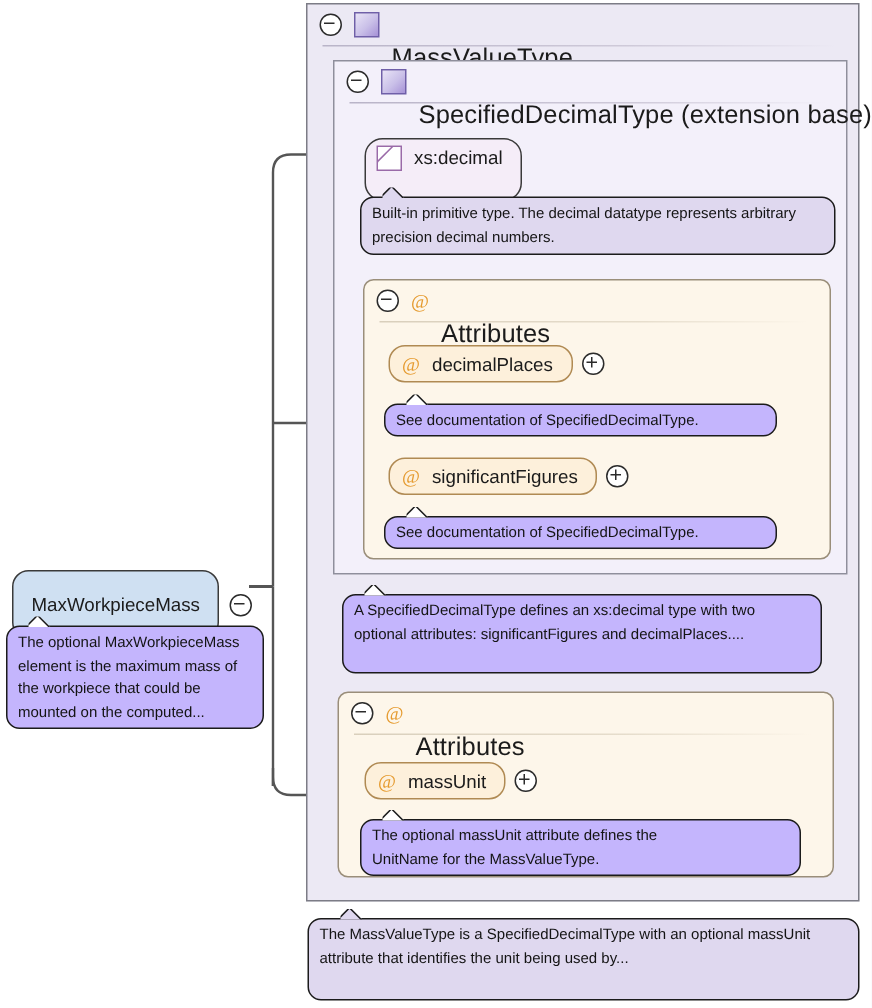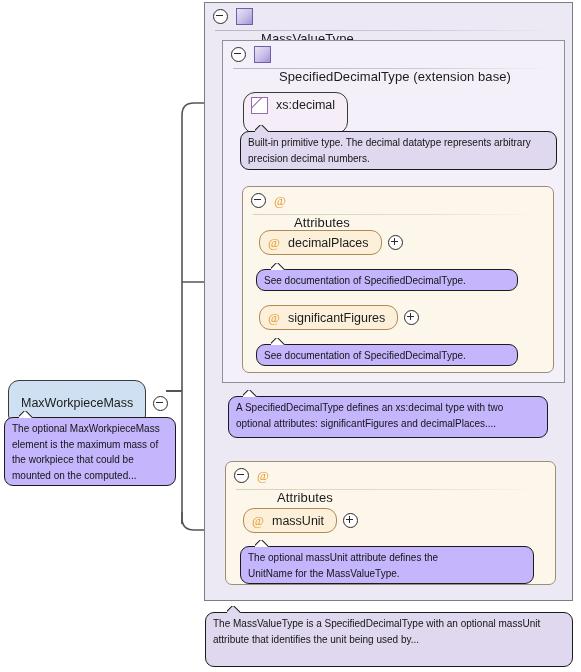--- a/index.html
+++ b/index.html
@@ -45,21 +45,21 @@
     box-sizing: border-box;
   }
   .panel-head {
     display: flex;
     align-items: center;
     height: 26px;
     padding-left: 8px;
     gap: 8px;
   }
   .panel-head .title {
-    font-size: 13px;
+    font-size: 17px;
     color: #1b1b1b;
     white-space: nowrap;
     letter-spacing: 0.1px;
     margin-top: 45px;
   }
   .head-rule {
     height: 1px;
     background: linear-gradient(to right, #b9b4c8 0%, #cfcad9 60%, rgba(207,202,217,0) 100%);
     margin: 1px 14px 0 10px;
   }
@@ -294,21 +294,21 @@
       <span>significantFigures</span>
     </span>
     <span class="circ plus"></span>
   </div>
 
   <div class="doc white" style="left:256px; top:344px; width:262px; height:22px;">
     <span class="notch" style="left:14px;"></span>
     <span>See documentation of SpecifiedDecimalType.</span>
   </div>
 
-  <div class="doc white" style="left:228px; top:396px; width:320px; height:42px;">
+  <div class="doc white" style="left:228px; top:396px; width:320px; height:53px;">
     <span class="notch" style="left:14px;"></span>
     <span>A SpecifiedDecimalType defines an xs:decimal type with two optional attributes: significantFigures and decimalPlaces....</span>
   </div>
 
   <div class="node attr-panel" style="left:225px; top:461px; width:331px; height:124px;">
     <div class="panel-head">
       <span class="circ"></span>
       <span class="at-glyph">@</span>
       <span class="title">Attributes</span>
     </div>

